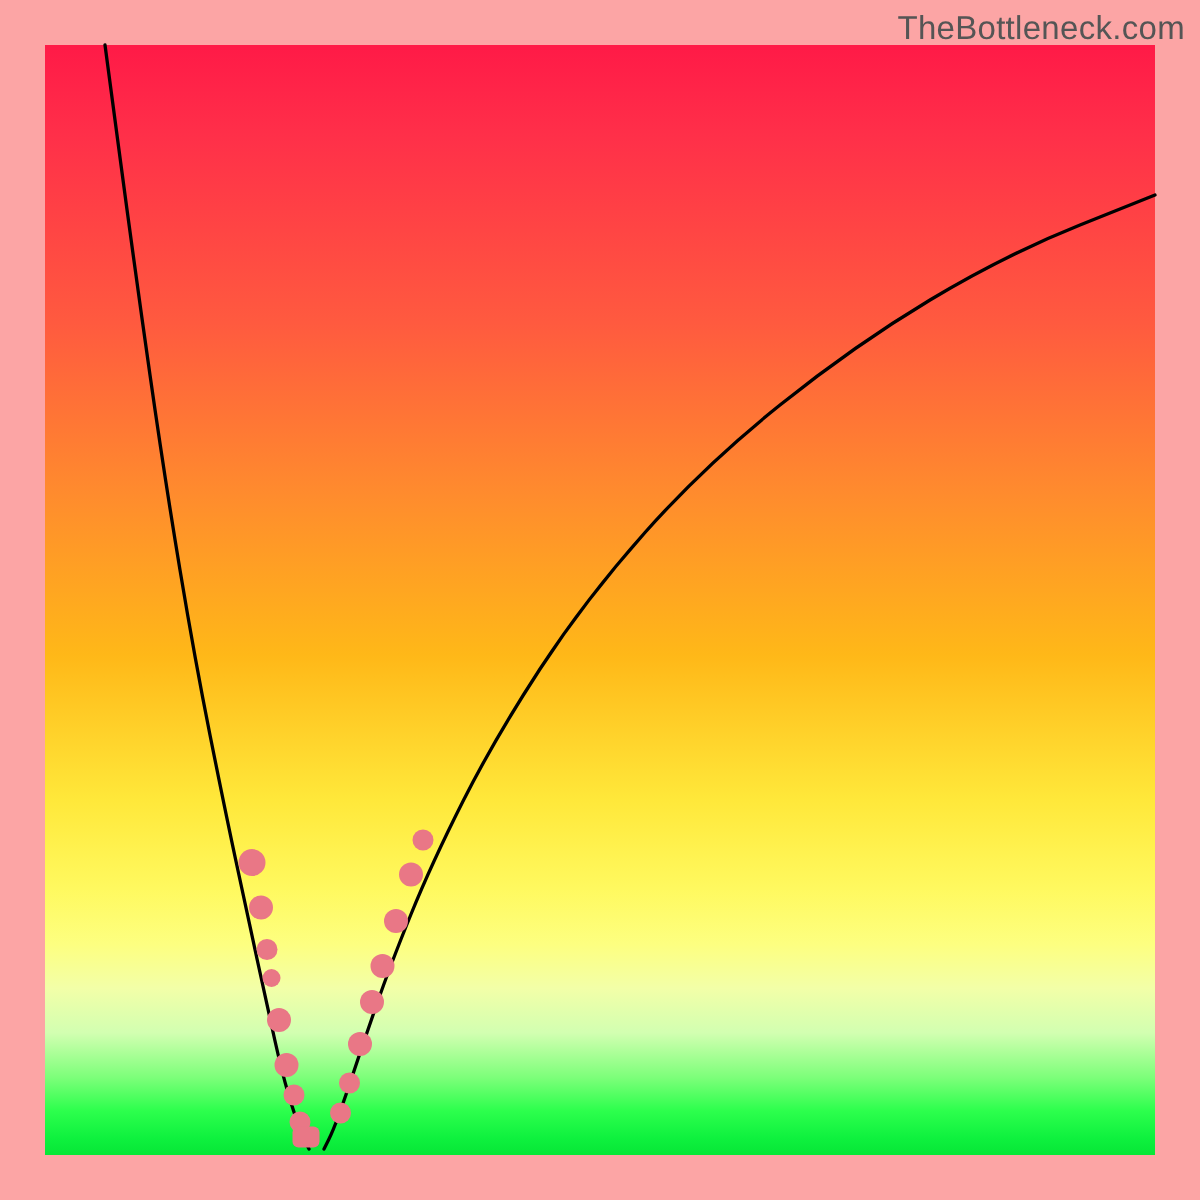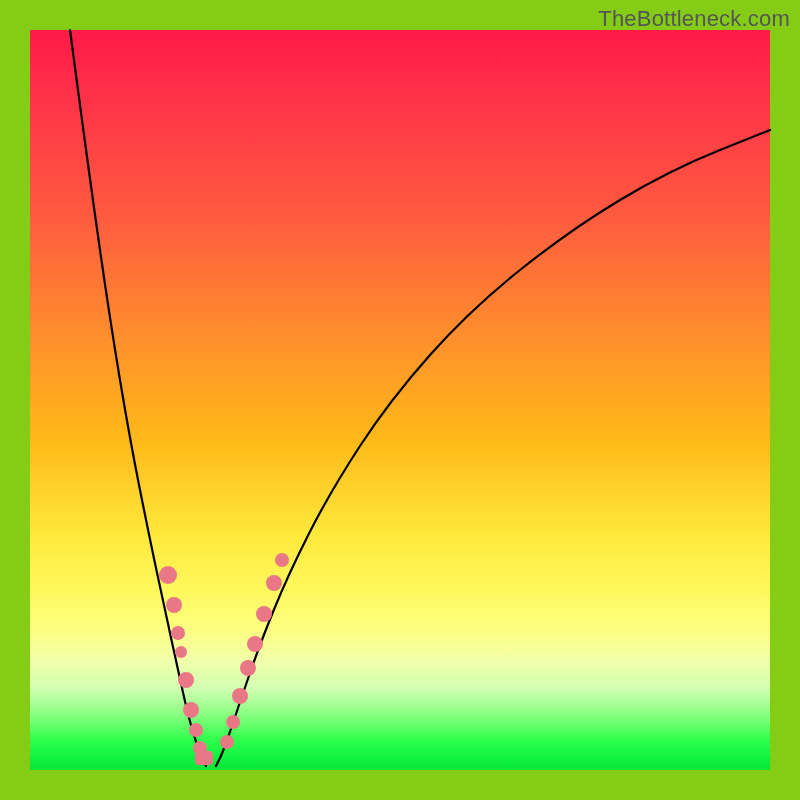--- a/index.html
+++ b/index.html
@@ -10,21 +10,21 @@
     background: #000;
     overflow: hidden;
     font-family: Arial, Helvetica, sans-serif;
   }
   .frame {
     position: absolute;
     left: 0;
     top: 0;
     width: 800px;
     height: 800px;
-    background: #84cc16;
+    background: #fca5a5;
     text-align: center;
   }
   .plot-area {
     position: absolute;
     left: 30px;
     top: 30px;
     width: 740px;
     height: 740px;
     
     background:

